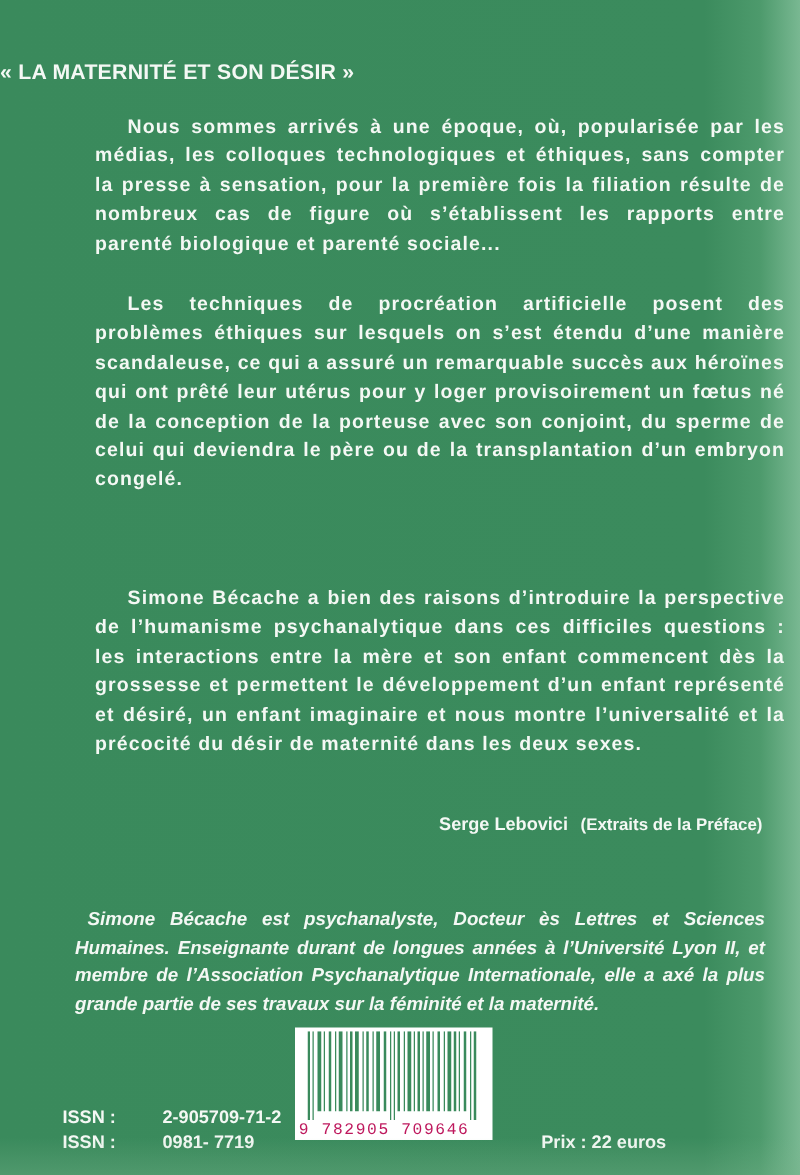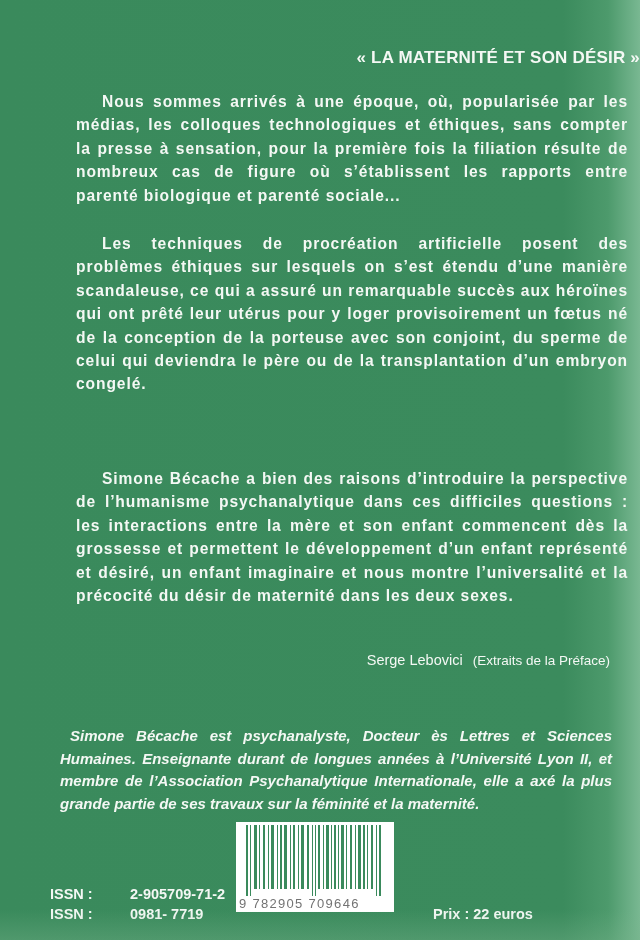--- a/index.html
+++ b/index.html
@@ -8,50 +8,50 @@
     background: linear-gradient(to right, #3a8a5c 0%, #3b8b5d 88%, #4d9a6c 95%, #79b892 100%);
     color:#f4f8f4;
     font-family: "Liberation Sans", sans-serif;
   }
   .bottom-fade {
     position:absolute; left:0; right:0; bottom:0; height:30px;
     background: linear-gradient(to bottom, rgba(120,180,140,0) 0%, rgba(120,180,140,0.35) 100%);
     pointer-events:none;
   }
   .title {
-    position:absolute; top:48px; left:0; width:640px; text-align:right;
+    position:absolute; top:48px; left:0; width:640px; text-align:left;
     font-weight:bold; font-size:17px; letter-spacing:0.2px;
   }
   .para {
     position:absolute; left:60px; width:552px;
     font-weight:bold; font-size:15.6px; line-height:23.4px;
     text-align:justify; letter-spacing:0.9px;margin-left:16px;
   }
   .para .indent { display:inline-block; width:26px; }
   #p1 { top:90px; }
   #p2 { top:232px; }
   #p3 { top:467px; }
   .signature {
     position:absolute; top:652px; right:30px;
-    font-weight:normal; font-size:14.5px;
+    font-weight:bold; font-size:14.5px;
   }
   .signature .src { font-size:13.5px; margin-left:6px; }
   .bio {
     position:absolute; top:725px; left:60px; width:552px;
     font-weight:bold; font-style:italic; font-size:15px; line-height:22.6px;
     text-align:justify;
   }
   .barcode {
     position:absolute; left:236px; top:822px; width:158px; height:90px;
     background:#ffffff;
   }
   .barcode svg { position:absolute; left:10px; top:3px; }
   .barcode .digits {
     position:absolute; left:3px; bottom:1px; width:152px;
-    font-family:Liberation Sans, sans-serif; font-size:13px; color:#737373;
+    font-family:Liberation Mono, monospace; font-size:13px; color:#be185d;
     letter-spacing:1.3px; background:#fff;
   }
   .isbn, .issn {
     position:absolute; left:50px; font-weight:bold; font-size:14.5px;
   }
   .isbn { top:886px; }
   .issn { top:906px; }
   .isbn .lab, .issn .lab { display:inline-block; width:80px; }
   .price {
     position:absolute; left:433px; top:906px; font-weight:bold; font-size:14.5px;

